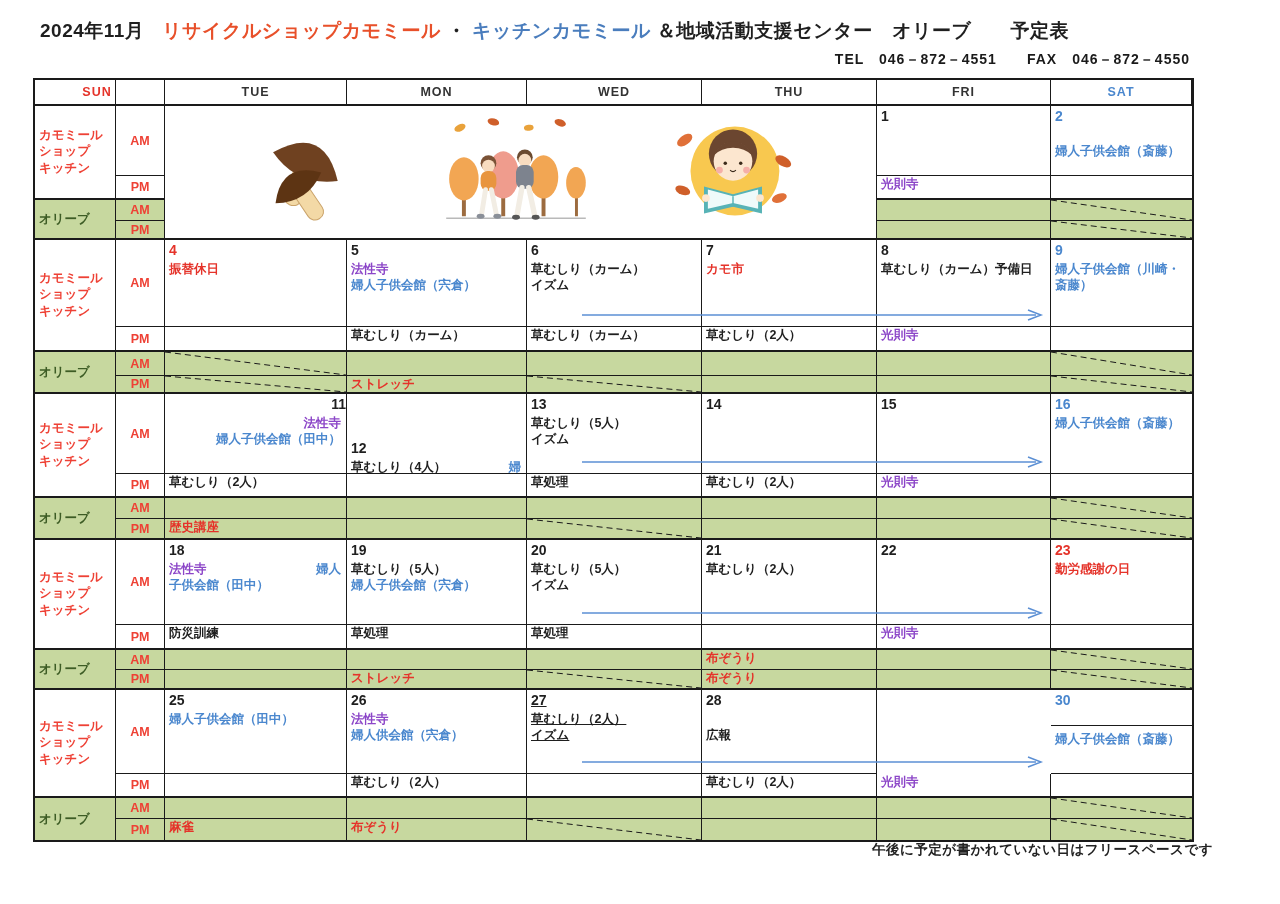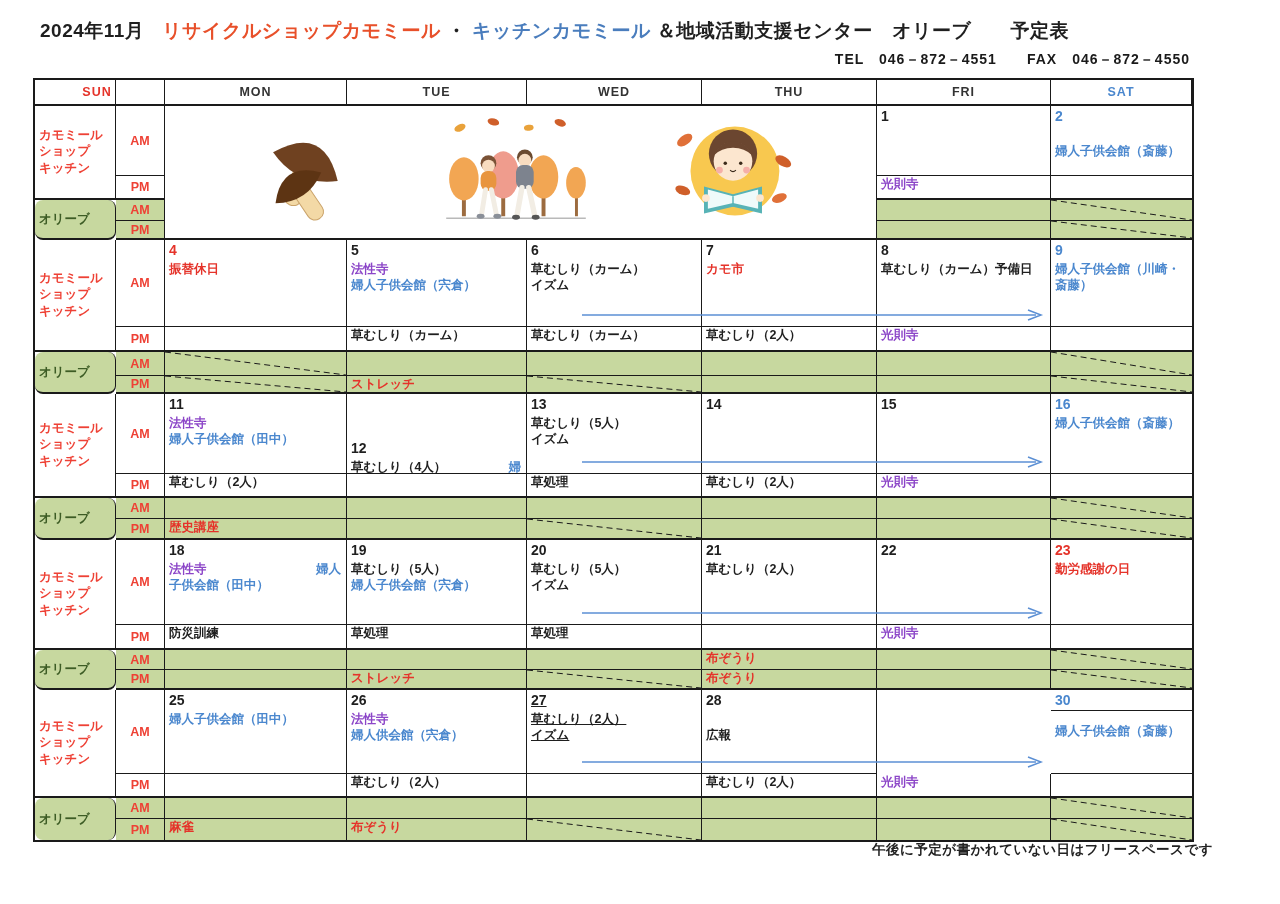--- a/index.html
+++ b/index.html
@@ -18,24 +18,24 @@
   .cell{box-sizing:border-box;position:relative;overflow:hidden;background:#fff;
         border-right:1px solid #1a1a1a;border-bottom:1px solid #1a1a1a;
         font-size:12.5px;font-weight:bold;color:#1f1f1f;}
   .hdr{display:flex;align-items:center;justify-content:center;font-size:12.5px;
        letter-spacing:1px;color:#333;border-bottom-width:2px;}
   .hdr-sun{color:#e5332a;padding-left:44px;}
   .hdr-sat{color:#4a87ce;}
   .green{background:#c7d89f;}
   .label-shop{display:flex;flex-direction:column;justify-content:center;gap:1px;
               padding-left:4px;color:#ee4135;line-height:1.25;}
-  .label-olive{display:flex;align-items:center;padding-left:4px;color:#3d5c25;border-radius:8px;}
+  .label-olive{display:flex;align-items:center;padding-left:4px;color:#3d5c25;}
   .ampm{display:flex;align-items:center;justify-content:center;color:#ee4135;}
   .day-num{font-size:14px;line-height:16px;padding:2px 0 1px 4px;margin-bottom:3px;}
-  .num-underline{border-bottom:1px solid #1a1a1a;padding-bottom:2px;margin-bottom:13px;}
+  .num-underline{border-bottom:1px solid #1a1a1a;padding-bottom:17px;margin-bottom:6px;}
   .line{padding:0 5px 0 4px;line-height:15px;white-space:nowrap;margin-top:1px;}
   .line.split{display:flex;justify-content:space-between;}
   .diag{position:absolute;left:0;top:0;width:100%;height:100%;display:block;}
   .illu{display:flex;align-items:center;justify-content:space-evenly;background:#fff;}
   .arrow{position:absolute;left:545px;width:468px;height:12px;pointer-events:none;}
   .footnote{position:absolute;left:872px;top:841px;font-size:13.5px;font-weight:bold;
             color:#222;letter-spacing:.5px;}
 </style>
 </head>
 <body>
@@ -48,22 +48,22 @@
     <span>・</span>
     <span class="t-bl">キッチンカモミール</span>
     <span>＆地域活動支援センター　オリーブ　　予定表</span>
   </div>
 
   <div class="contact">TEL　046－872－4551　　FAX　046－872－4550</div>
 
   <div class="grid" id="grid">
     <div class="cell hdr hdr-sun">SUN</div>
     <div class="cell hdr"></div>
+    <div class="cell hdr">TUE</div>
     <div class="cell hdr">MON</div>
-    <div class="cell hdr">TUE</div>
     <div class="cell hdr">WED</div>
     <div class="cell hdr">THU</div>
     <div class="cell hdr">FRI</div>
     <div class="cell hdr hdr-sat">SAT</div>
   <div class="cell label-shop" style="grid-area: 2 / 1 / span 2 / span 1; border-bottom-width: 2px;">
         <div>カモミール</div>
         <div>ショップ</div>
         <div>キッチン</div>
       </div>
       <div class="cell ampm" style="grid-area: 2 / 2 / span 1 / span 1;">AM</div>
@@ -248,21 +248,21 @@
       <div class="cell label-shop" style="grid-area: 10 / 1 / span 2 / span 1; border-bottom-width: 2px;">
         <div>カモミール</div>
         <div>ショップ</div>
         <div>キッチン</div>
       </div>
       <div class="cell ampm" style="grid-area: 10 / 2 / span 1 / span 1;">AM</div>
       <div class="cell ampm" style="grid-area: 11 / 2 / span 1 / span 1; border-bottom-width: 2px;">PM</div>
       <div class="cell green label-olive" style="grid-area: 12 / 1 / span 2 / span 1; border-bottom-width: 2px;">オリーブ</div>
       <div class="cell green ampm" style="grid-area: 12 / 2 / span 1 / span 1;">AM</div>
       <div class="cell green ampm" style="grid-area: 13 / 2 / span 1 / span 1; border-bottom-width: 2px;">PM</div>
-      <div class="cell" style="grid-area: 10 / 3 / span 1 / span 1;">
+      <div class="cell" style="grid-area: 10 / 3 / span 1 / span 1; text-align: right;">
         <div class="day-num" style="color: rgb(31, 31, 31);">11</div>
         <div class="line"><span style="color: rgb(140, 70, 200);">法性寺</span></div>
         <div class="line"><span style="color: rgb(74, 135, 206);">婦人子供会館（田中）</span></div>
       </div>
       <div class="cell" style="grid-area: 11 / 3 / span 1 / span 1; border-bottom-width: 2px;">
         <div class="line"><span style="color: rgb(31, 31, 31);">草むしり（2人）</span></div>
       </div>
       <div class="cell green" style="grid-area: 12 / 3 / span 1 / span 1;"></div>
       <div class="cell green" style="grid-area: 13 / 3 / span 1 / span 1; border-bottom-width: 2px;">
         <div class="line"><span style="color: rgb(229, 51, 42);">歴史講座</span></div>

